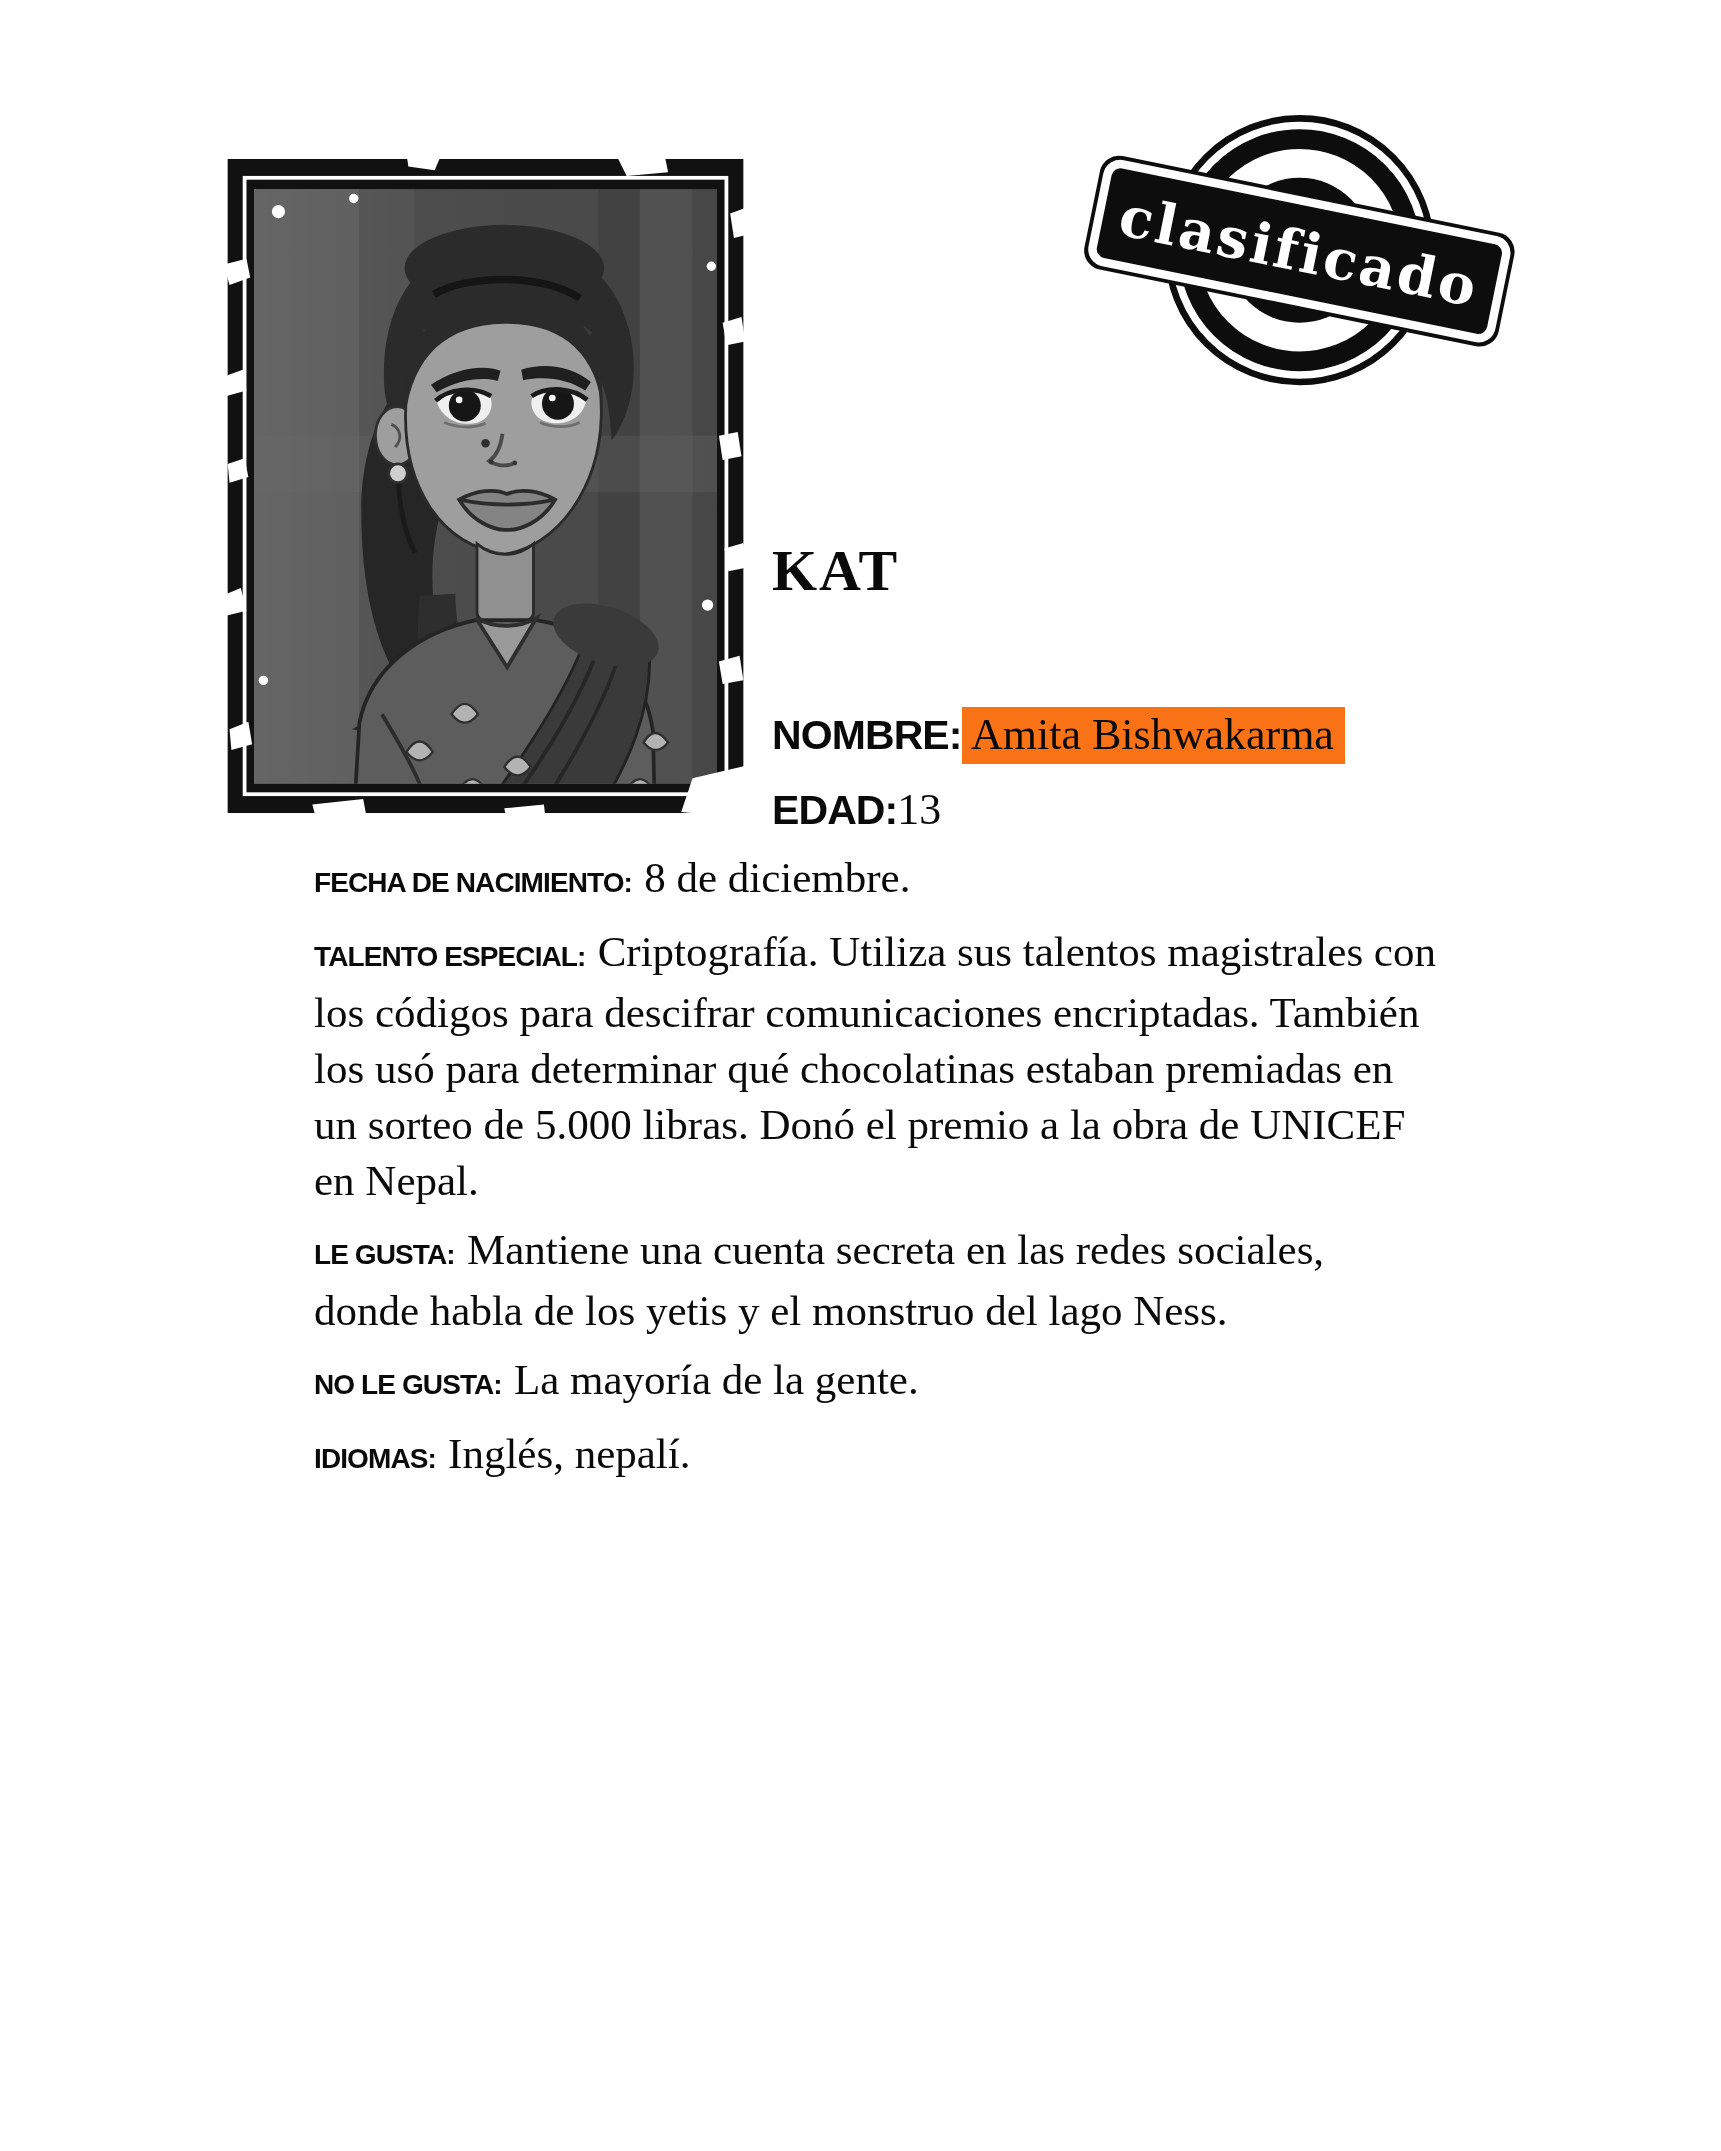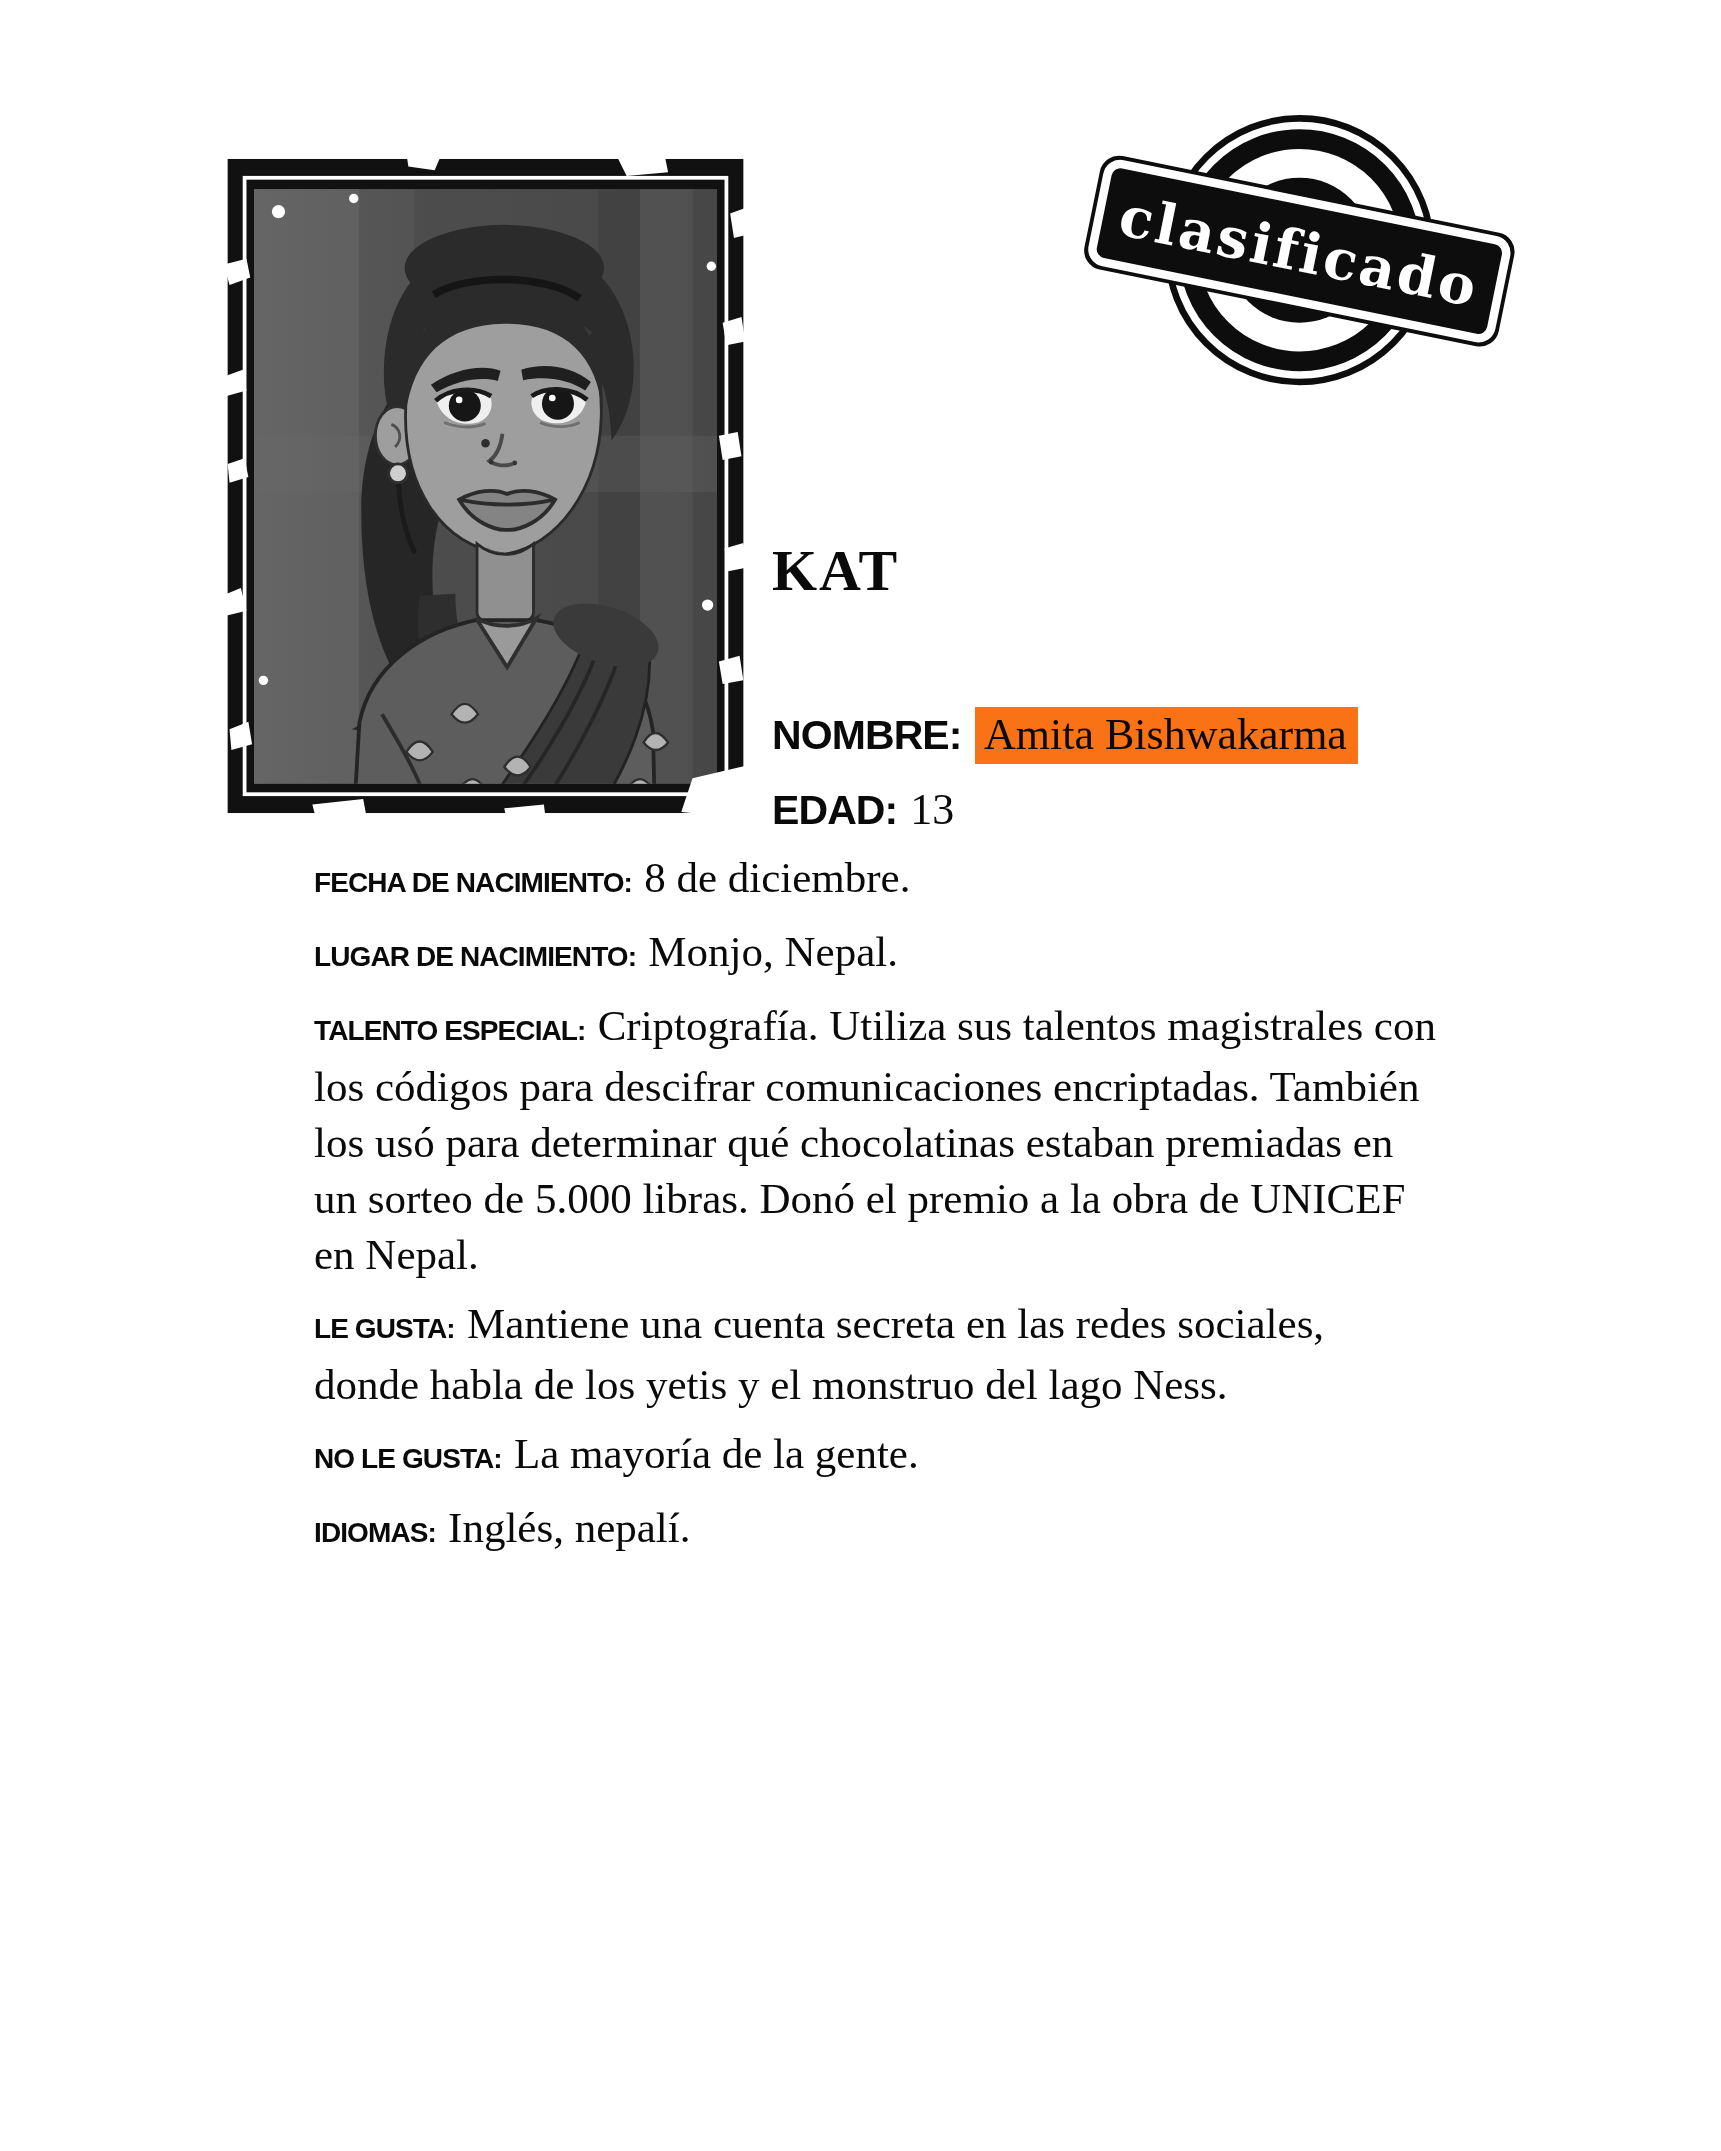--- a/index.html
+++ b/index.html
@@ -33,21 +33,21 @@
     position:absolute; left:772px; top:542px;
     font-size:58px; font-weight:700; letter-spacing:1.9px;
     line-height:1; color:#0a0a0a;font-family:Liberation Serif, serif;
   }
   .kv-row { position:absolute; left:772px; white-space:nowrap; }
   .row-nombre { top:709px; }
   .row-edad  { top:784px; }
   .kv-label {
     font-family:"Liberation Sans", sans-serif;
     font-weight:700; font-size:41px; letter-spacing:-0.9px;
-    color:#0a0a0a; margin-right:13px;
+    color:#0a0a0a; 
   }
   .kv-value {
     font-family:"Liberation Serif", serif;
     font-size:44px; color:#0a0a0a;
   }
   .hl { background:#f97316; padding:2.8px 11.3px 4.7px 9.4px; }
 
   
   .fields {
     position:absolute; left:314px; top:850px; width:1122px;
@@ -200,21 +200,20 @@
   <div class="kv-row row-nombre">
     <span class="kv-label">NOMBRE:</span><span class="kv-value hl">Amita Bishwakarma</span>
   </div>
 
   <div class="kv-row row-edad">
     <span class="kv-label">EDAD:</span><span class="kv-value">13</span>
   </div>
 
   <div class="fields">
     <p class="field"><b class="flabel">FECHA DE NACIMIENTO:</b><span>8 de diciembre.</span></p>
-    <p class="field"><b class="flabel">LUGAR DE NACIMIENTO:</b><span>Monjo, Nepal.</span></p>
     <p class="field"><b class="flabel">TALENTO ESPECIAL:</b><span>Criptografía. Utiliza sus talentos magistrales con los códigos para descifrar comunicaciones encriptadas. También los usó para determinar qué chocolatinas estaban premiadas en un sorteo de 5.000 libras. Donó el premio a la obra de UNICEF en Nepal.</span></p>
     <p class="field"><b class="flabel">LE GUSTA:</b><span>Mantiene una cuenta secreta en las redes sociales, donde habla de los yetis y el monstruo del lago Ness.</span></p>
     <p class="field"><b class="flabel">NO LE GUSTA:</b><span>La mayoría de la gente.</span></p>
     <p class="field"><b class="flabel">IDIOMAS:</b><span>Inglés, nepalí.</span></p>
   </div>
 
 </div>
 
 
 </body></html>

